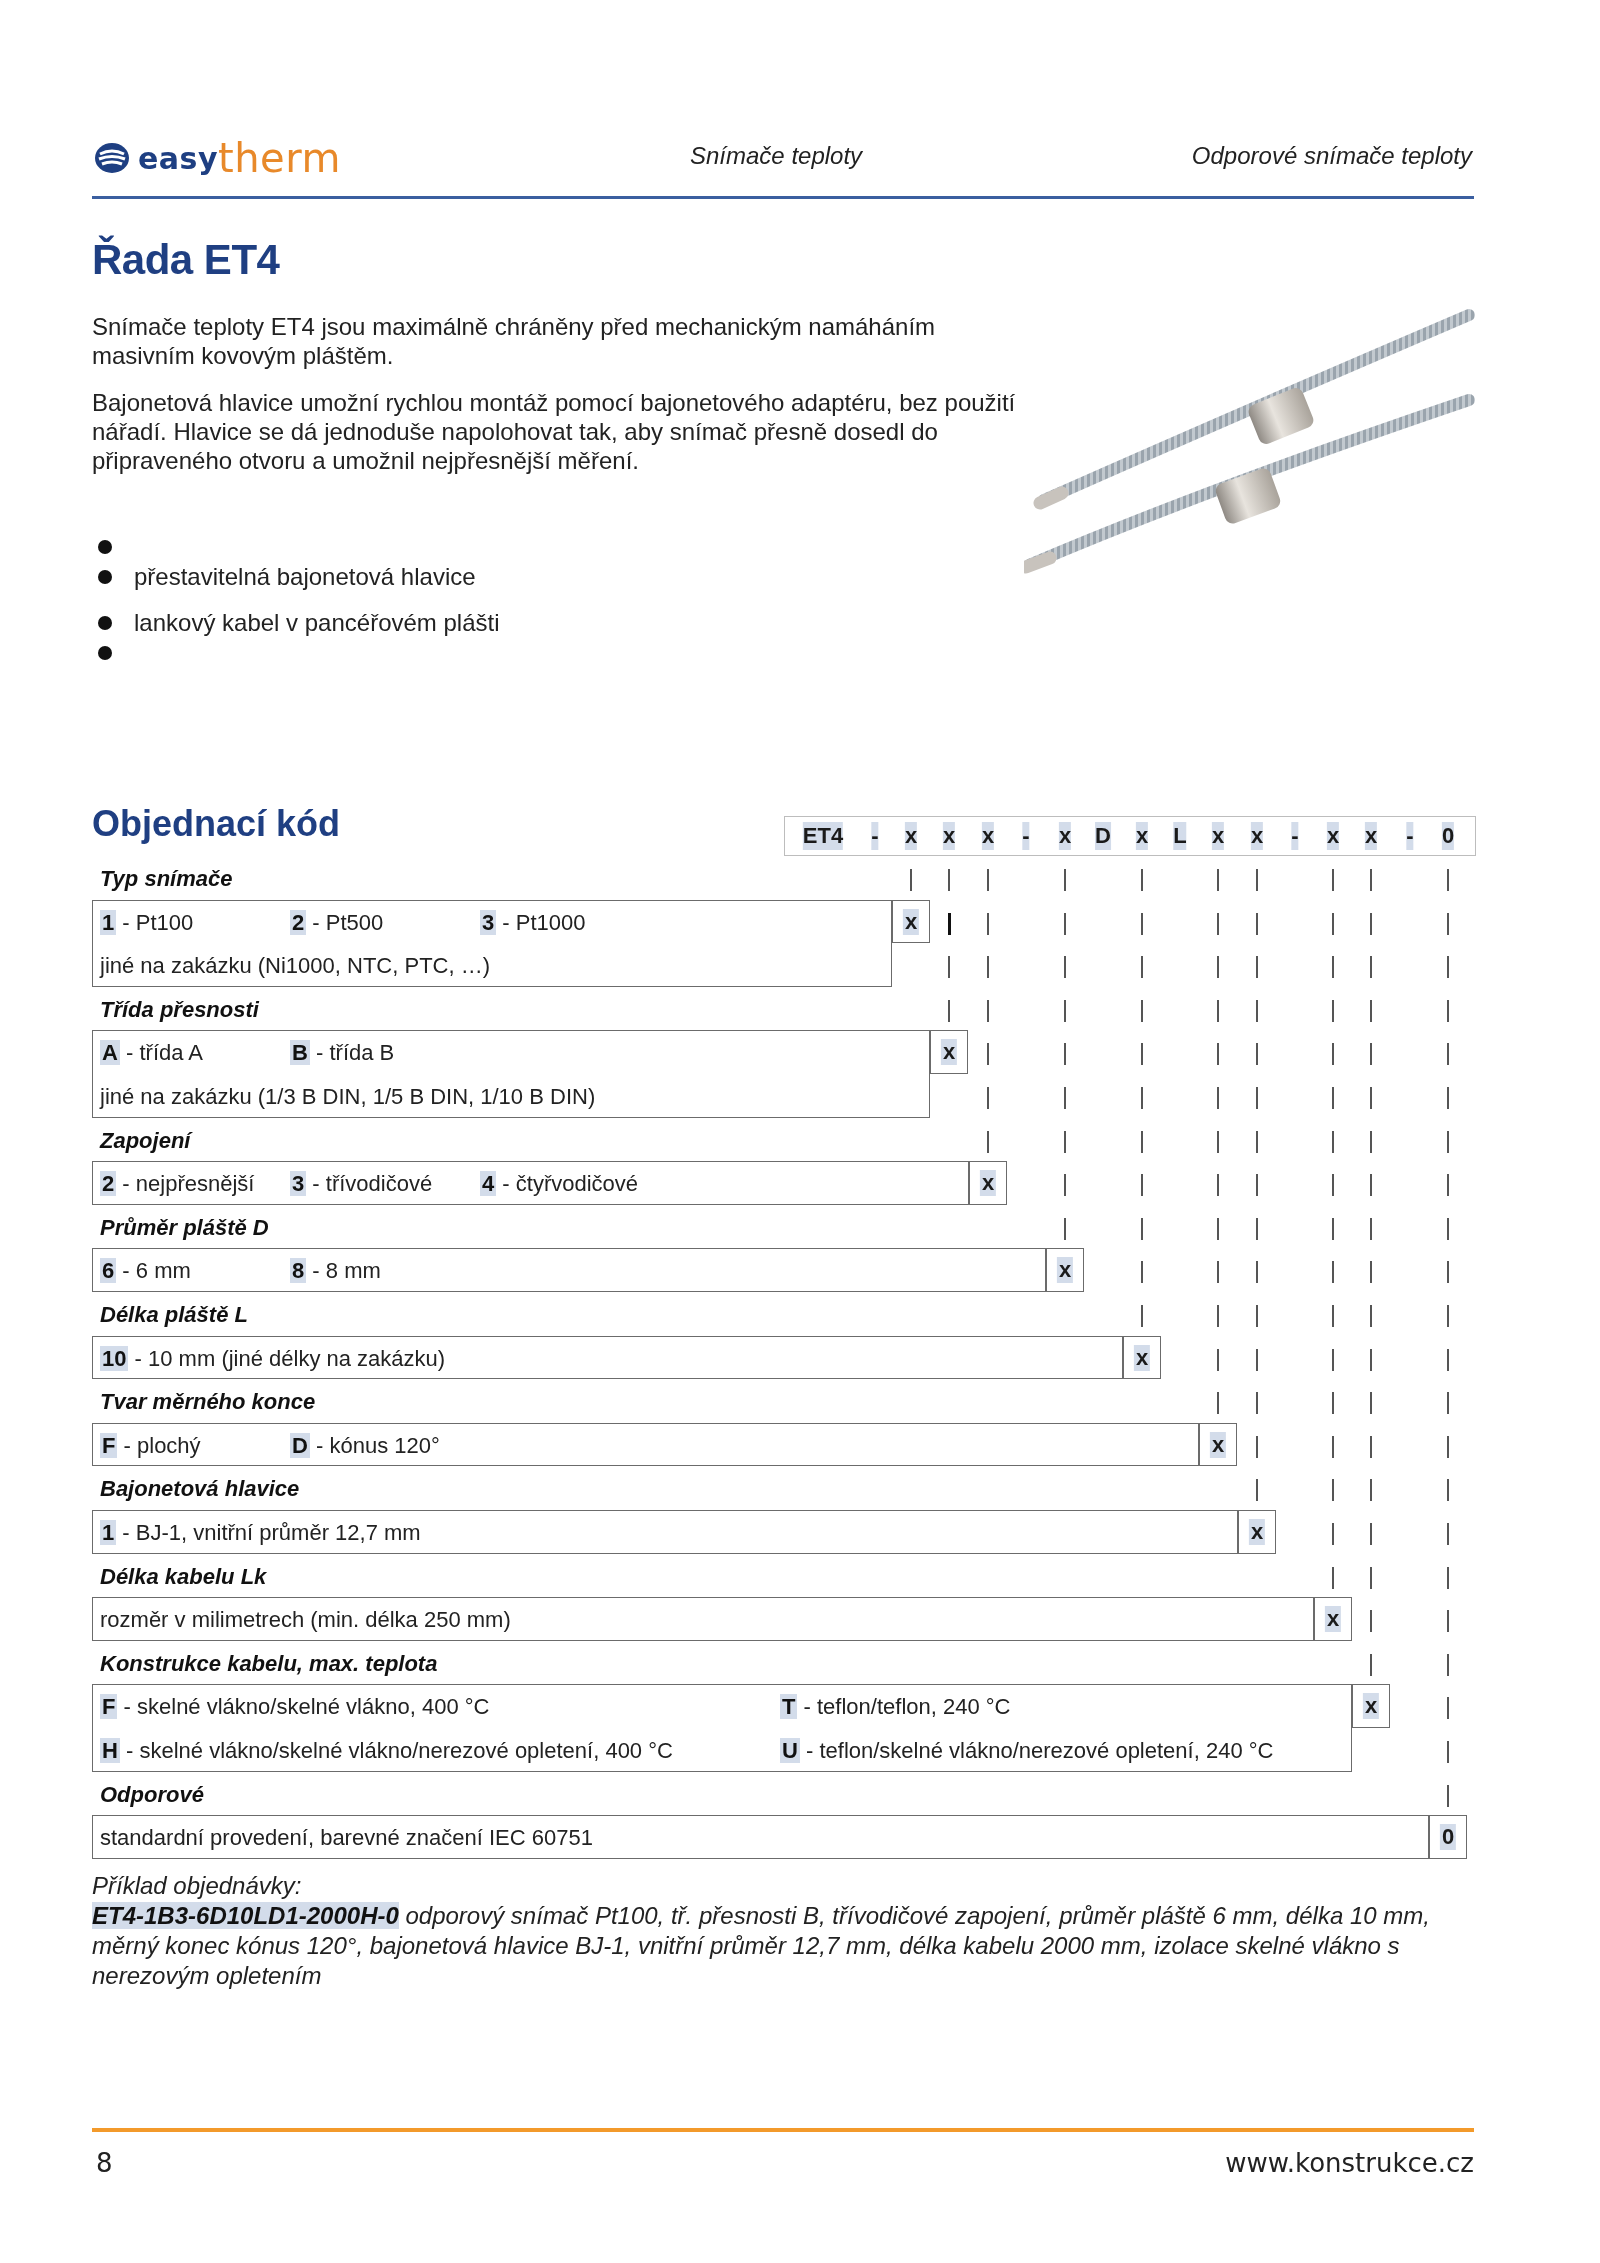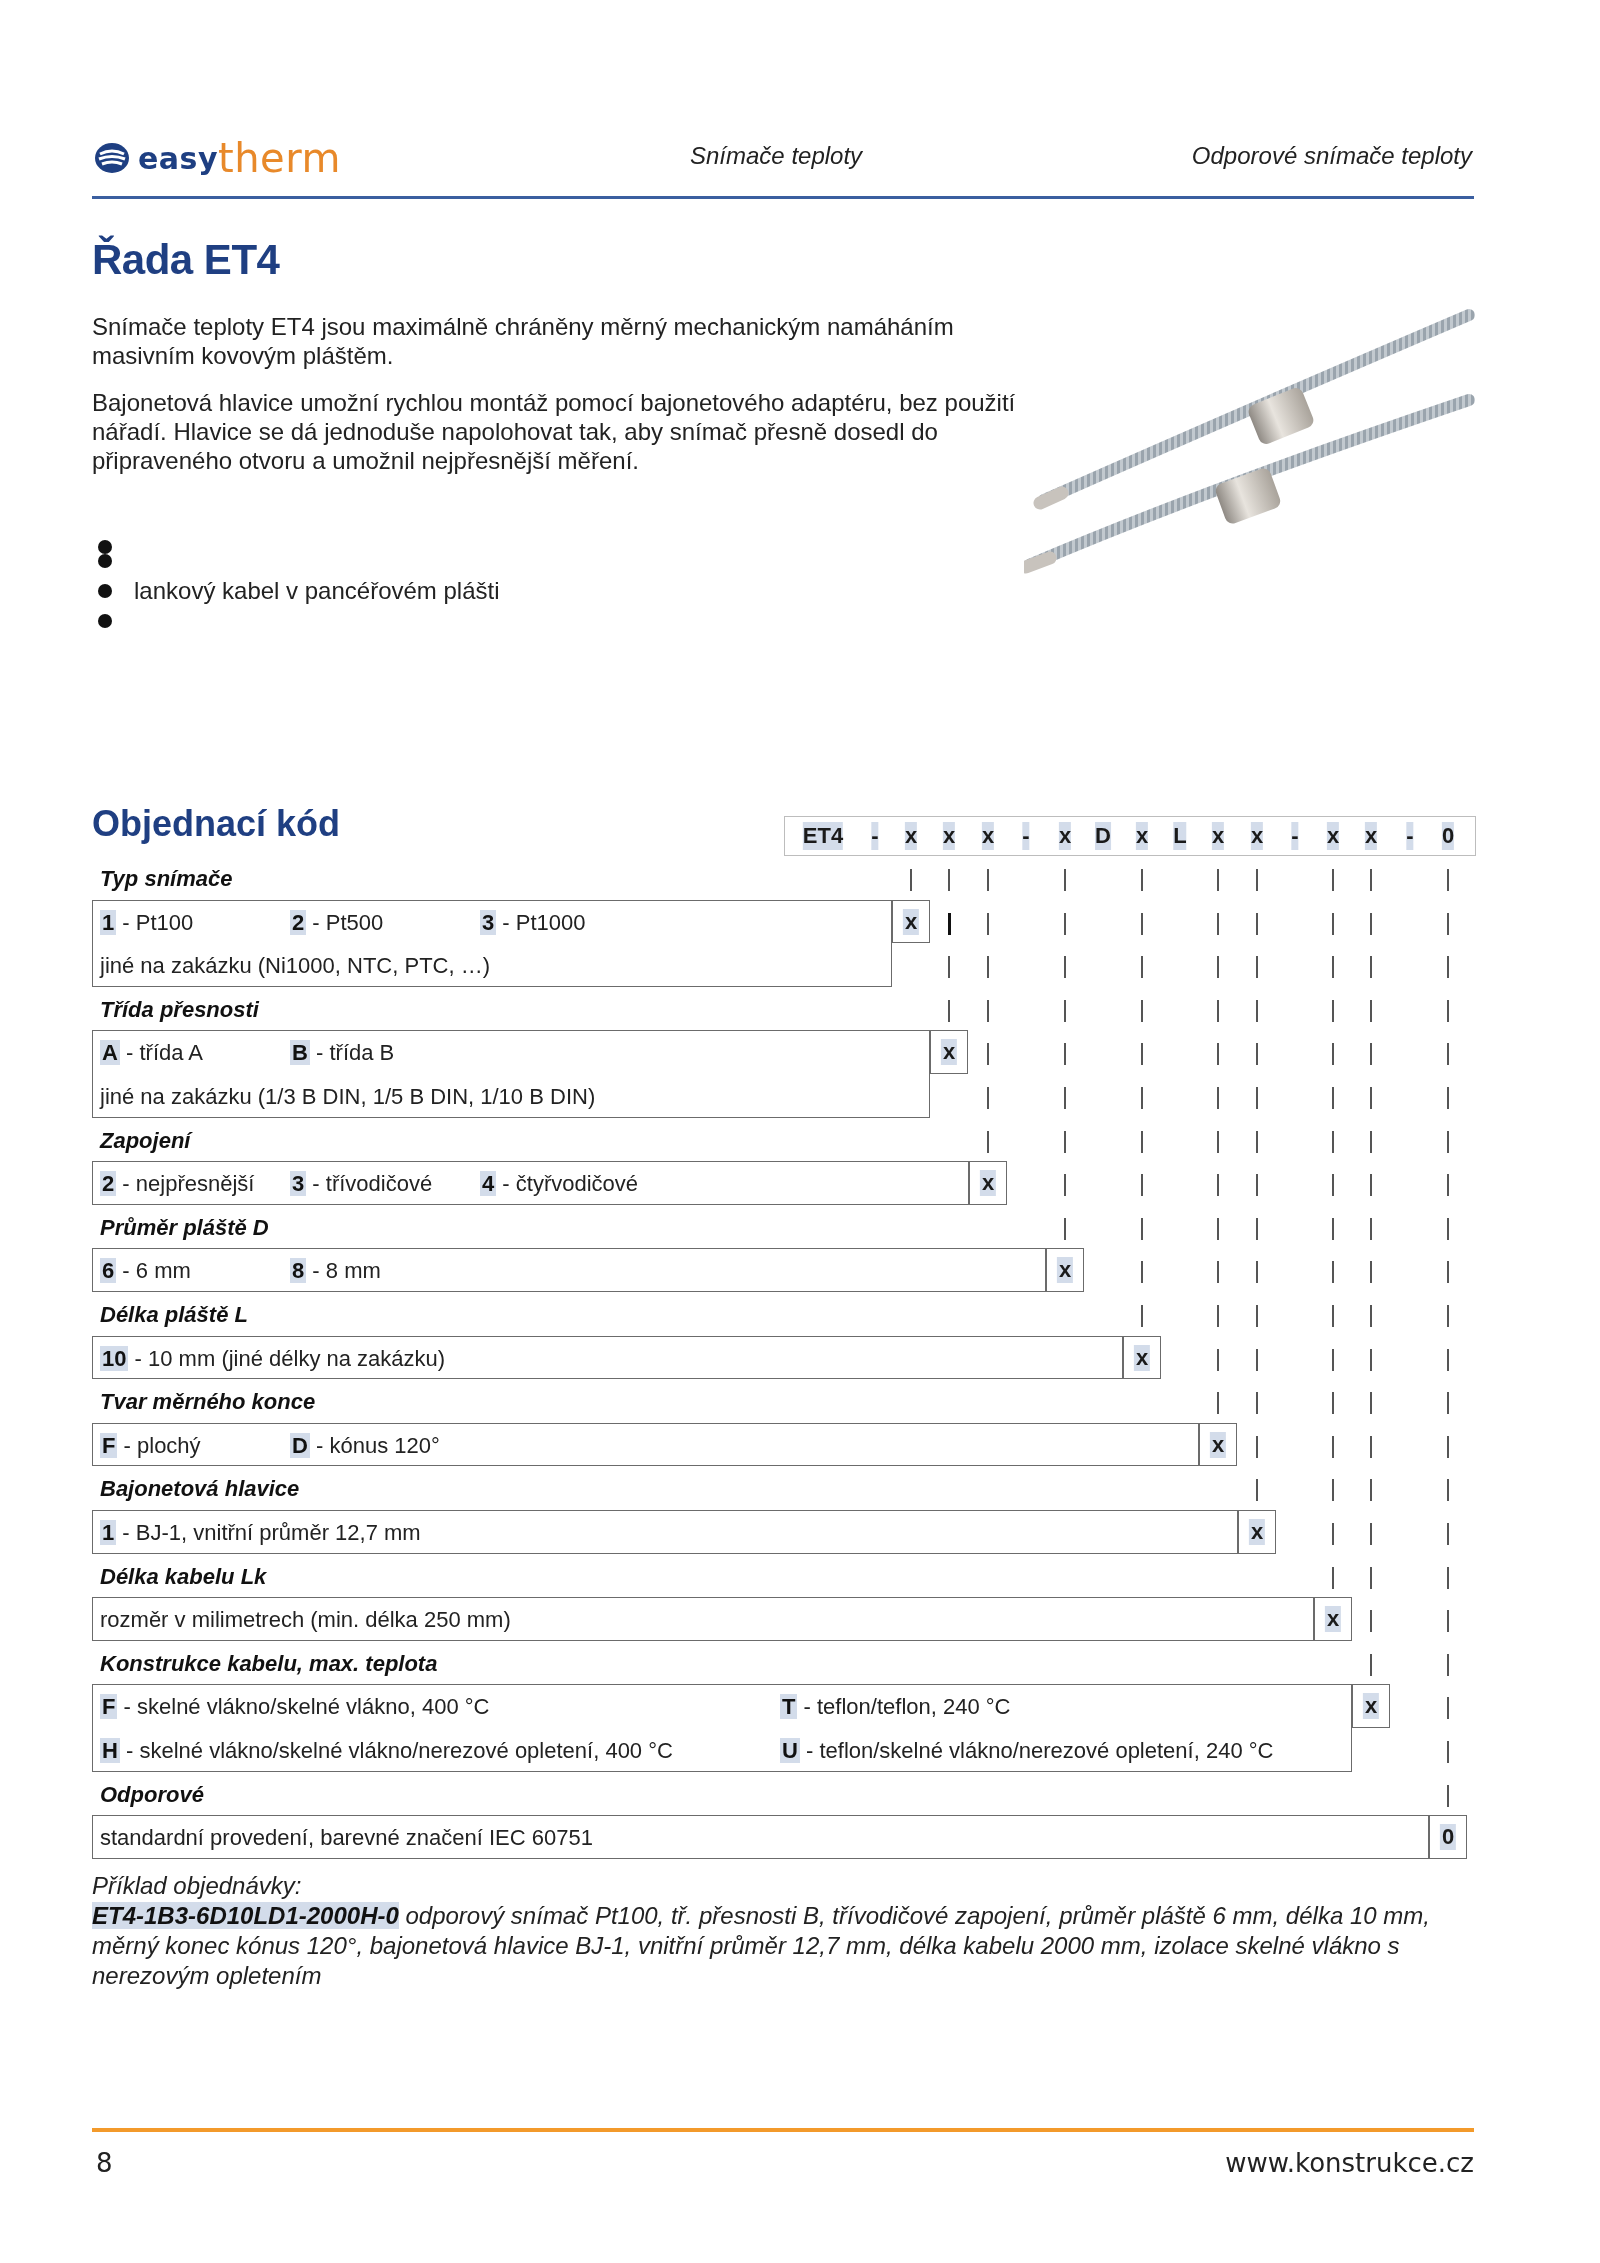--- a/index.html
+++ b/index.html
@@ -64,21 +64,21 @@
   </svg>
   <span class="logo-easy">easy</span>
     <span class="logo-therm">therm</span>
 </div>
 <div class="abs hdr-center">Snímače teploty</div>
 <div class="abs hdr-right">Odporové snímače teploty</div>
 <div class="abs hdr-rule"></div>
 
 <h1 class="abs title">Řada ET4</h1>
 
-<p class="abs para p1">Snímače teploty ET4 jsou maximálně chráněny měrný mechanickým namáháním masivním kovovým pláštěm.</p>
+<p class="abs para p1">Snímače teploty ET4 jsou maximálně chráněny před mechanickým namáháním masivním kovovým pláštěm.</p>
 <p class="abs para p2">Bajonetová hlavice umožní rychlou montáž pomocí bajonetového adaptéru, bez použití nářadí. Hlavice se dá jednoduše napolohovat tak, aby snímač přesně dosedl do připraveného otvoru a umožnil nejpřesnější měření.</p>
 
 <svg class="abs photo" viewBox="0 0 460 280">
   <defs>
     <pattern id="corr" width="6" height="6" patternUnits="userSpaceOnUse">
       <rect width="6" height="6" fill="#9aa4ad"></rect>
       <rect width="3" height="6" fill="#c2c9cf"></rect>
     </pattern>
     <linearGradient id="nut" x1="0" y1="0" x2="1" y2="0">
       <stop offset="0" stop-color="#8f8a84"></stop>
@@ -97,20 +97,21 @@
     <rect x="195" y="175" width="58" height="42" rx="8" fill="url(#nut)" transform="rotate(-20 224 196)"></rect>
   </g>
 </svg>
 
 <ul class="abs bullets">
   <li>
       <span class="bullet-dot"></span>
     </li>
   <li>
       <span class="bullet-dot"></span>
+      <span>přestavitelná bajonetová hlavice</span>
     </li>
   <li>
       <span class="bullet-dot"></span>
       <span>lankový kabel v pancéřovém plášti</span>
     </li>
   <li>
       <span class="bullet-dot"></span>
     </li>
 </ul>
 

